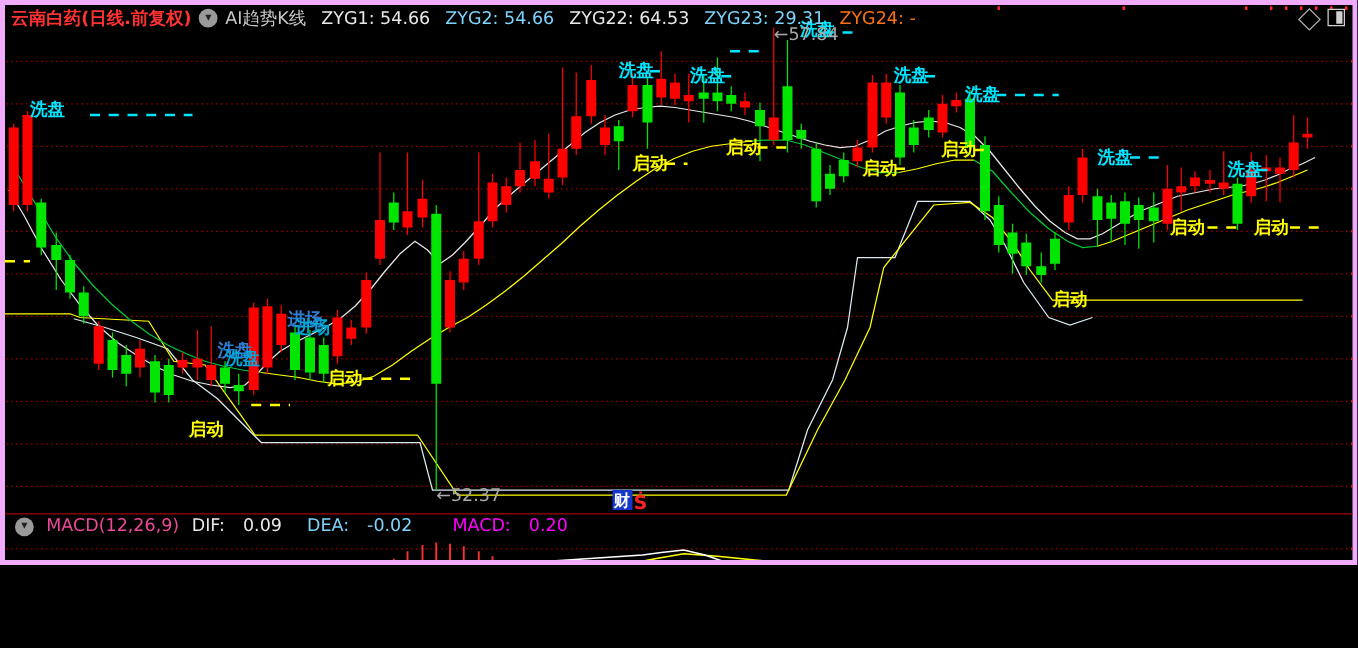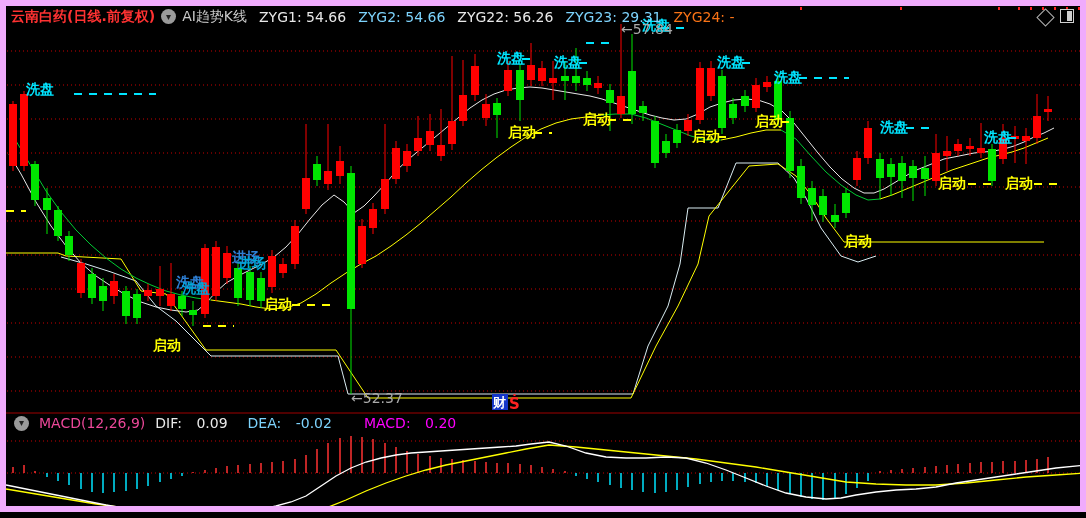--- a/index.html
+++ b/index.html
@@ -1,17 +1,17 @@
 <!DOCTYPE html>
 <html><head>
 <meta charset="utf-8">
 <style>
   html,body{margin:0;padding:0;background:#000;}
-  #app{position:relative;width:1086px;height:512px;background:#000;overflow:hidden;
-       font-family:"DejaVu Sans","Liberation Sans",sans-serif;border:6px solid #f0abfc;box-sizing:border-box;}
+  #app{position:relative;width:1086px;height:452px;background:#000;overflow:hidden;
+       font-family:"DejaVu Sans","Liberation Sans",sans-serif;border:4px solid #f0abfc;box-sizing:border-box;}
   #titlebar{position:absolute;left:0;top:0;width:100%;height:21px;display:flex;align-items:center;
             font-size:14px;white-space:nowrap;z-index:5;}
   #titlebar .t-title{color:#ff3232;margin-left:5px;font-weight:bold;}
   .circle-icon{display:inline-flex;align-items:center;justify-content:center;width:15px;height:15px;
                border-radius:50%;background:#9a9a9a;color:#222;font-size:10px;margin:0 6px;line-height:1;}
   .t-ind{color:#c8c8c8;}
   .zyg{margin-left:12px;}
   .c-white{color:#e8e8e8;text-align:right;} .c-yellow{color:#7dd3fc;} .c-green{color:#f97316;}
   .c-magenta{color:#ff00ff;margin-left:12px;} .c-gray{color:#ec4899;}
   #win-icons{position:absolute;right:6px;top:3px;display:flex;gap:8px;z-index:6;color:#c8c8c8;}
@@ -26,21 +26,21 @@
 </head>
 <body>
 <div id="app">
 
   <div id="titlebar">
     <span class="t-title">云南白药(日线.前复权)</span>
     <span class="circle-icon">▾</span>
     <span class="t-ind">AI趋势K线</span>
     <span class="zyg c-white"><span>ZYG1:</span> <span>54.66</span></span>
     <span class="zyg c-yellow"><span>ZYG2:</span> <span>54.66</span></span>
-    <span class="zyg c-white"><span>ZYG22:</span> <span>56.26</span></span>
+    <span class="zyg c-white"><span>ZYG22:</span> <span>64.53</span></span>
     <span class="zyg c-yellow"><span>ZYG23:</span> <span>29.31</span></span>
     <span class="zyg c-green"><span>ZYG24:</span> <span>-</span></span>
   </div>
 
   <div id="win-icons">
     <span class="diamond"></span>
     <span class="halfsq"></span>
   </div>
 
   <div id="macd-header">

